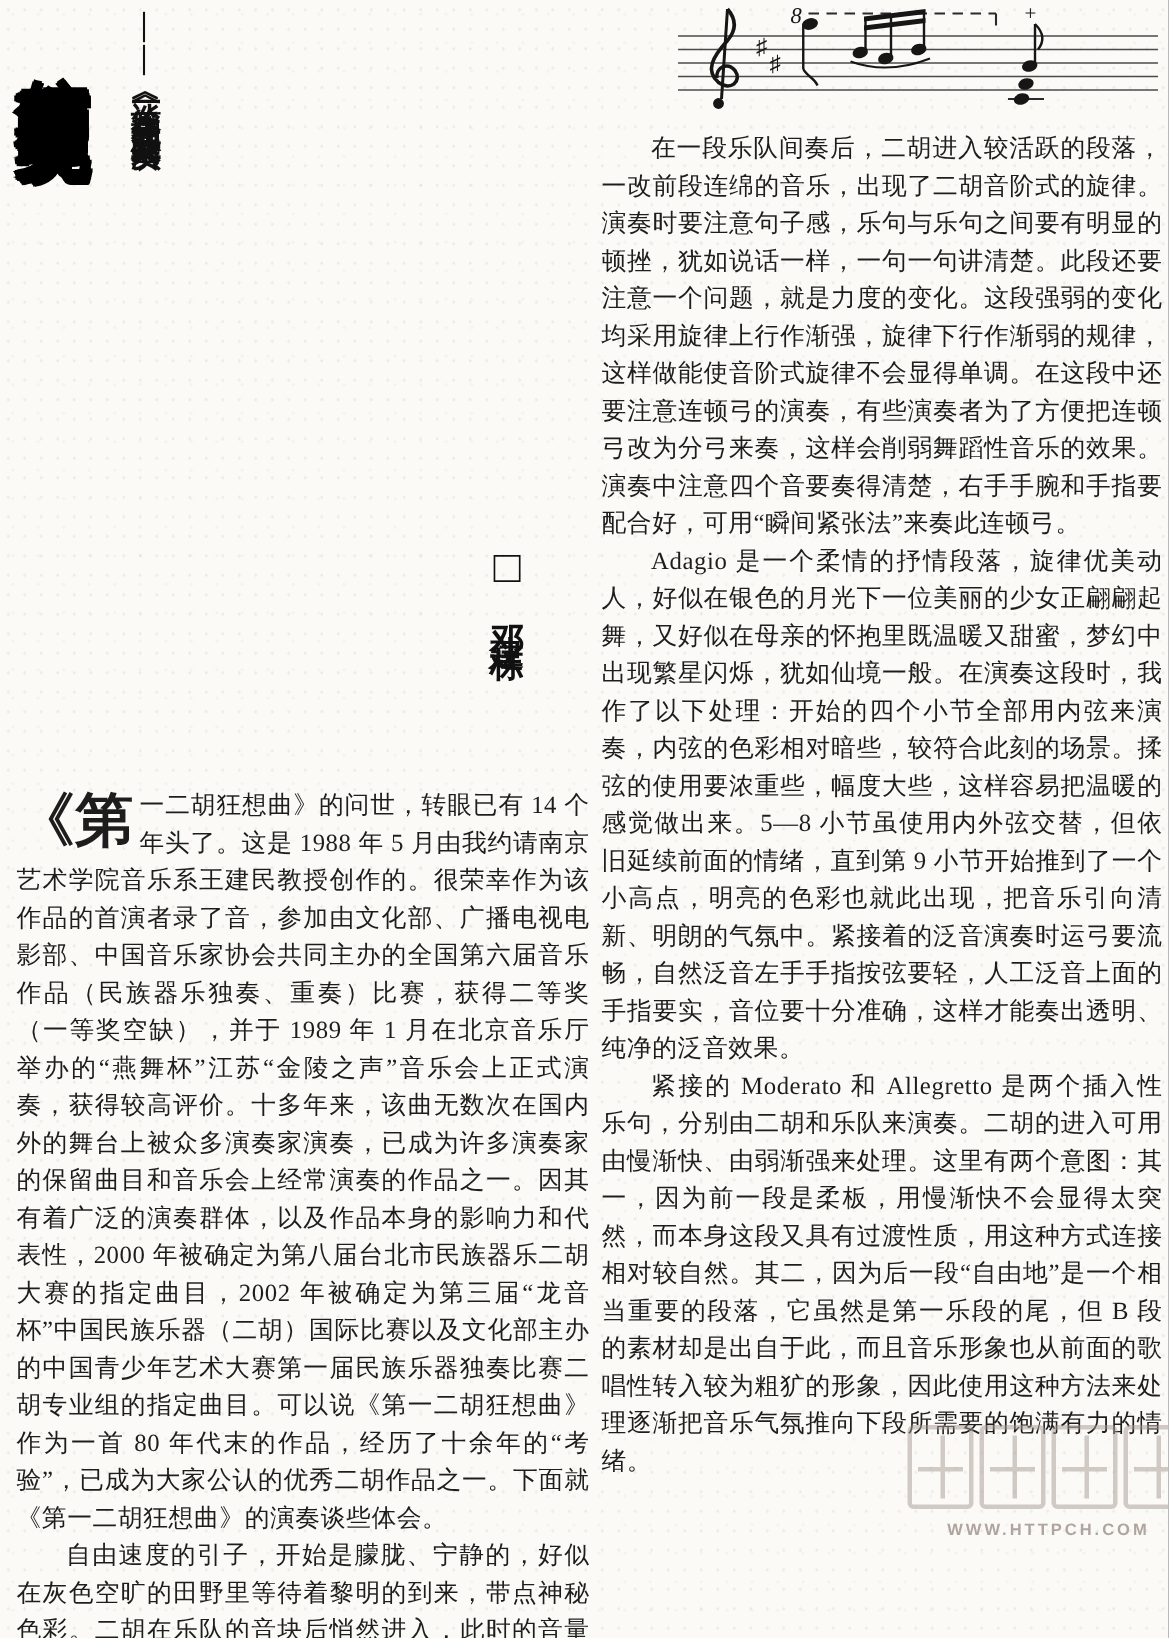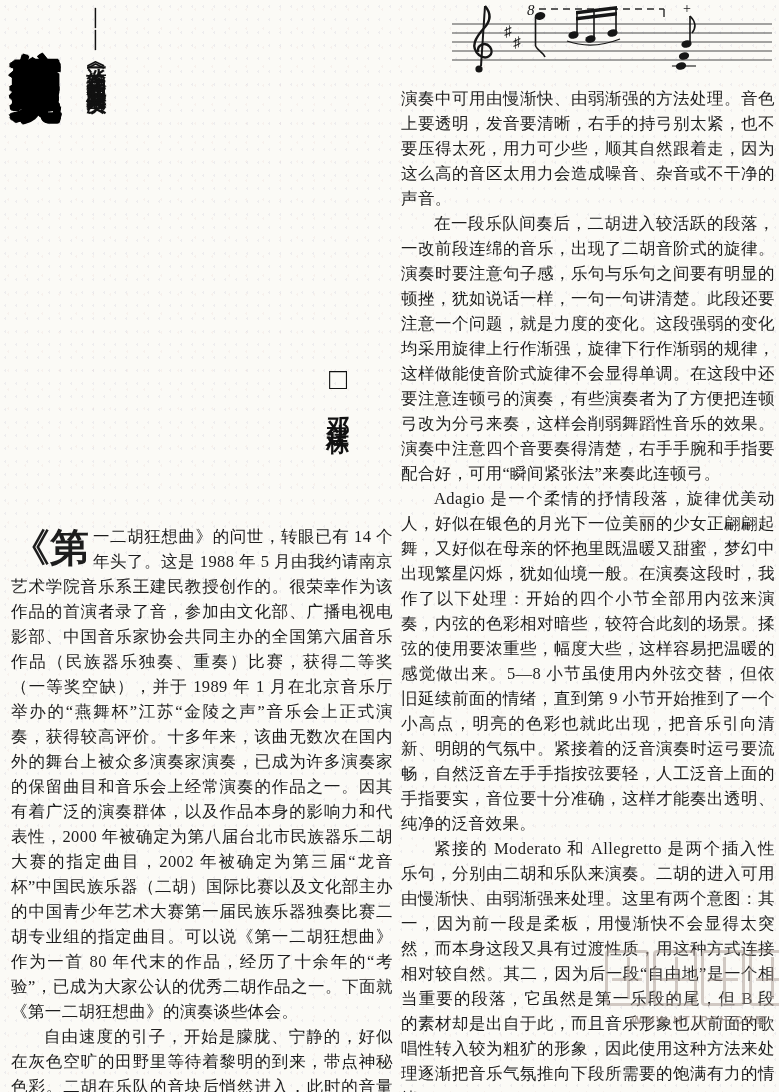--- a/index.html
+++ b/index.html
@@ -133,21 +133,20 @@
   </div>
 
   <div class="col col-left">
     <p class="para">
       <span class="dropcap">《第</span><span>一二胡狂想曲》的问世，转眼已有 14 个年头了。这是 1988 年 5 月由我约请南京艺术学院音乐系王建民教授创作的。很荣幸作为该作品的首演者录了音，参加由文化部、广播电视电影部、中国音乐家协会共同主办的全国第六届音乐作品（民族器乐独奏、重奏）比赛，获得二等奖（一等奖空缺），并于 1989 年 1 月在北京音乐厅举办的“燕舞杯”江苏“金陵之声”音乐会上正式演奏，获得较高评价。十多年来，该曲无数次在国内外的舞台上被众多演奏家演奏，已成为许多演奏家的保留曲目和音乐会上经常演奏的作品之一。因其有着广泛的演奏群体，以及作品本身的影响力和代表性，2000 年被确定为第八届台北市民族器乐二胡大赛的指定曲目，2002 年被确定为第三届“龙音杯”中国民族乐器（二胡）国际比赛以及文化部主办的中国青少年艺术大赛第一届民族乐器独奏比赛二胡专业组的指定曲目。可以说《第一二胡狂想曲》作为一首 80 年代末的作品，经历了十余年的“考验”，已成为大家公认的优秀二胡作品之一。下面就《第一二胡狂想曲》的演奏谈些体会。</span>
     </p>
     <p class="para indent">自由速度的引子，开始是朦胧、宁静的，好似在灰色空旷的田野里等待着黎明的到来，带点神秘色彩。二胡在乐队的音块后悄然进入，此时的音量要控制好，谱面上标明是“pp”，但切不可发虚，运弓要圆滑，尽可能少有痕迹。开始后的三个下滑音要演奏得巧、轻，收得要弱、要自然。在演奏“*E³”时，音位要准确，“*E³”、“*F³”两个音的手指要挨得</p>
   </div>
 
   <div class="col col-right">
-    <p class="para">演奏中可用由慢渐快、由弱渐强的方法处理。音色上要透明，发音要清晰，右手的持弓别太紧，也不要压得太死，用力可少些，顺其自然跟着走，因为这么高的音区太用力会造成噪音、杂音或不干净的声音。</p>
     <p class="para indent">在一段乐队间奏后，二胡进入较活跃的段落，一改前段连绵的音乐，出现了二胡音阶式的旋律。演奏时要注意句子感，乐句与乐句之间要有明显的顿挫，犹如说话一样，一句一句讲清楚。此段还要注意一个问题，就是力度的变化。这段强弱的变化均采用旋律上行作渐强，旋律下行作渐弱的规律，这样做能使音阶式旋律不会显得单调。在这段中还要注意连顿弓的演奏，有些演奏者为了方便把连顿弓改为分弓来奏，这样会削弱舞蹈性音乐的效果。演奏中注意四个音要奏得清楚，右手手腕和手指要配合好，可用“瞬间紧张法”来奏此连顿弓。</p>
     <p class="para indent">Adagio 是一个柔情的抒情段落，旋律优美动人，好似在银色的月光下一位美丽的少女正翩翩起舞，又好似在母亲的怀抱里既温暖又甜蜜，梦幻中出现繁星闪烁，犹如仙境一般。在演奏这段时，我作了以下处理：开始的四个小节全部用内弦来演奏，内弦的色彩相对暗些，较符合此刻的场景。揉弦的使用要浓重些，幅度大些，这样容易把温暖的感觉做出来。5—8 小节虽使用内外弦交替，但依旧延续前面的情绪，直到第 9 小节开始推到了一个小高点，明亮的色彩也就此出现，把音乐引向清新、明朗的气氛中。紧接着的泛音演奏时运弓要流畅，自然泛音左手手指按弦要轻，人工泛音上面的手指要实，音位要十分准确，这样才能奏出透明、纯净的泛音效果。</p>
     <p class="para indent">紧接的 Moderato 和 Allegretto 是两个插入性乐句，分别由二胡和乐队来演奏。二胡的进入可用由慢渐快、由弱渐强来处理。这里有两个意图：其一，因为前一段是柔板，用慢渐快不会显得太突然，而本身这段又具有过渡性质，用这种方式连接相对较自然。其二，因为后一段“自由地”是一个相当重要的段落，它虽然是第一乐段的尾，但 B 段的素材却是出自于此，而且音乐形象也从前面的歌唱性转入较为粗犷的形象，因此使用这种方法来处理逐渐把音乐气氛推向下段所需要的饱满有力的情绪。</p>
 
   </div>
 
   <div class="watermark">
     <div class="wm-logo">
       <span class="wm-glyph"></span>
       <span class="wm-glyph"></span>

